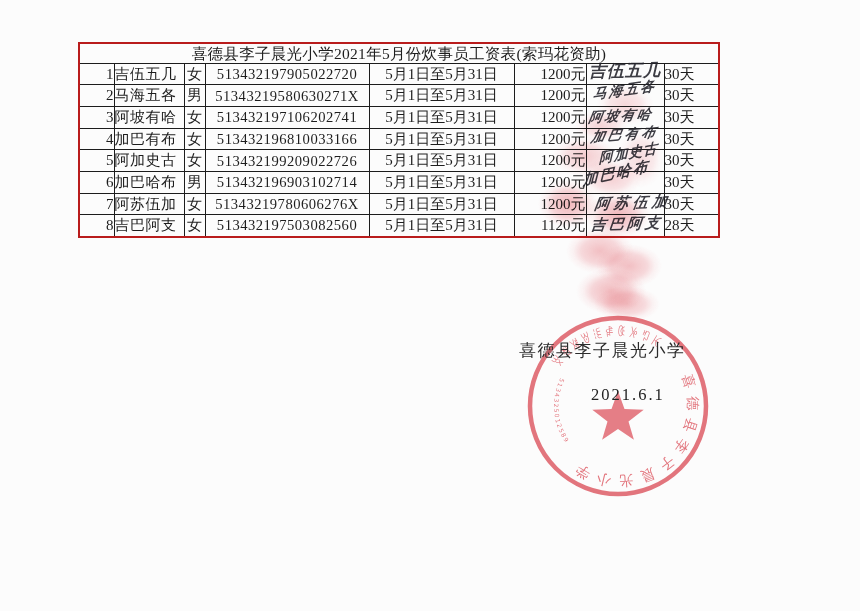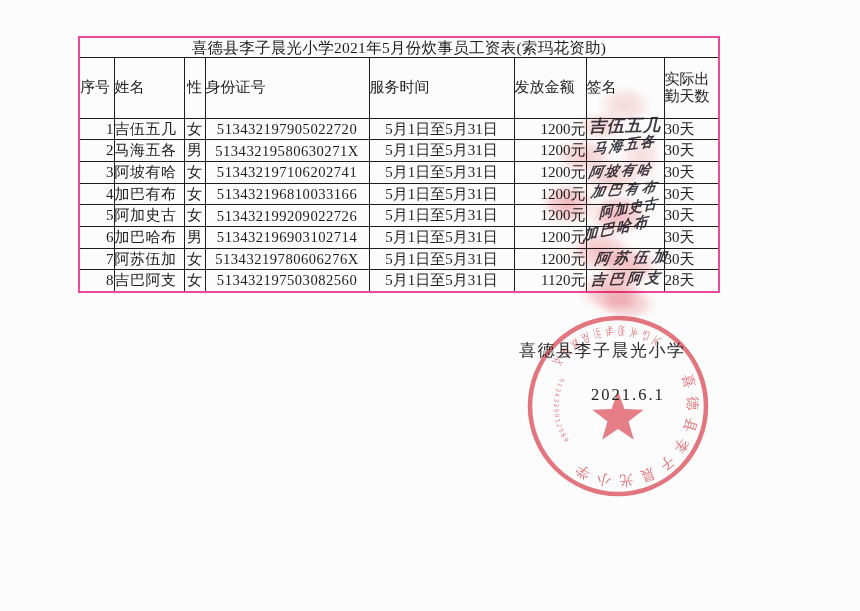--- a/index.html
+++ b/index.html
@@ -6,23 +6,23 @@
   html,body { width:860px; height:611px; }
   body {
     position:relative;
     background:#fcfcfc;
     font-family:"Liberation Serif","DejaVu Serif",serif;
     color:#1f1f1f;
     overflow:hidden;
   }
   
   .wage-table {
-    position:absolute; left:78px; top:36px; width:640px;
+    position:absolute; left:78px; top:42px; width:640px;
     border-collapse:collapse; table-layout:fixed;
-    border:2px solid #ec4899;
+    border:2px solid #b91c1c;
     font-size:15px; color:#1d1d1d;
   }
   .wage-table td { border:1.4px solid #1c1c1c; padding:0; vertical-align:middle; line-height:1.1; overflow:visible; }
   .title-row { height:20px; }
   .title-cell { text-align:center; font-size:15.5px; letter-spacing:.3px; white-space:nowrap; }
   .header-row { height:61px; }
   .data-row { height:21.7px; }
   .c-seq   { text-align:right; padding-right:2px; }
   .c-name  { text-align:left;  padding-left:2px; letter-spacing:.5px; }
   .c-gen   { text-align:center; }
@@ -88,30 +88,20 @@
       <col style="width:21px">
       <col style="width:164px">
     <col style="width:145px">
       <col style="width:72px">
       <col style="width:78px">
       <col style="width:55px">
   </colgroup>
   <tbody>
       <tr class="title-row">
     <td class="title-cell" colspan="8">喜德县李子晨光小学2021年5月份炊事员工资表(索玛花资助)</td>
-  </tr>
-  <tr class="header-row">
-    <td class="h-left">序号</td>
-    <td class="h-left">姓名</td>
-    <td class="c-gen">性</td>
-    <td class="h-left">身份证号</td>
-    <td class="h-left">服务时间</td>
-    <td class="h-left">发放金额</td>
-    <td class="h-left">签名</td>
-    <td class="h-att">实际出勤天数</td>
   </tr>
 
   <tr class="data-row">
     <td class="c-seq">1</td>
     <td class="c-name">吉伍五几</td>
     <td class="c-gen">女</td>
     <td class="c-id">513432197905022720</td>
     <td class="c-srv">5月1日至5月31日</td>
     <td class="c-amt">1200元</td>
     <td class="sig-cell"><span class="sig s1">吉伍五几</span></td>

